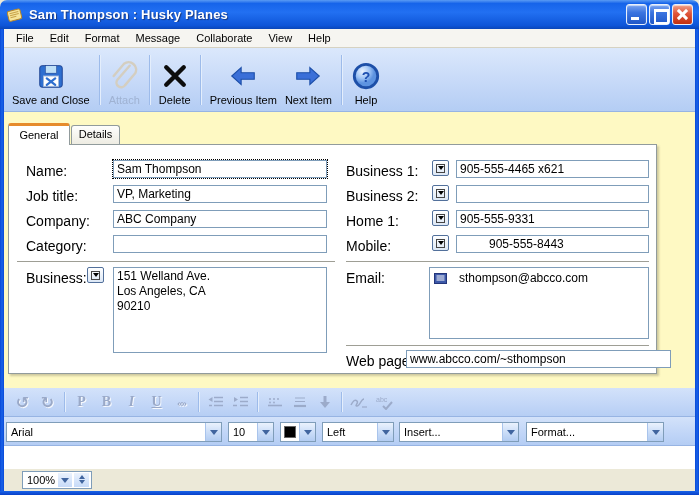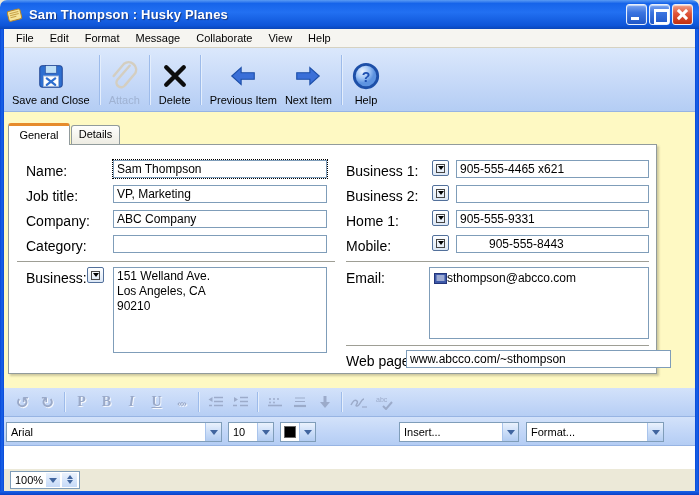--- a/index.html
+++ b/index.html
@@ -82,21 +82,21 @@
   .hsep{ position:absolute; height:1px; background:#9E9E95; }
   .dd-btn{
     position:absolute; width:17px; height:16px; border:1px solid #52709B; border-radius:2px;
     background:linear-gradient(180deg,#FFFFFF,#DCE7F5); cursor:pointer;
     display:flex; align-items:center; justify-content:center;
   }
   .dd-btn .dd-box{ border:1px solid #444; width:9px; height:9px; display:flex; align-items:center; justify-content:center; }
   .dd-btn .dd-tri{ width:0; height:0; border-left:3px solid transparent; border-right:3px solid transparent; border-top:4px solid #000; }
   .emailbox{
     position:absolute; border:1px solid #7F9DB9; background:#fff;
-    font-size:12px; padding:3px 4px; display:flex; align-items:flex-start; gap:0;
+    font-size:12px; padding:3px 4px; display:flex; align-items:flex-start; gap:12px;
   }
   .emailbox svg{ margin-top:2px; flex:0 0 auto; }
   
   .formatbar{
     position:absolute; left:4px; top:388px; width:691px; height:29px;
     background:linear-gradient(180deg,#D3E2FA,#C2D6F7 60%,#B6CEF4);
     border-bottom:1px solid #97B4E3;
     display:flex; align-items:center; padding-left:6px;
   }
   .fmt-btn{
@@ -124,21 +124,21 @@
     position:absolute; right:0; top:0; bottom:0; width:16px;
     background:linear-gradient(180deg,#EAF2FD,#CCDEF8 50%,#B2CCF2);
     border-left:1px solid #A9C4EC; display:flex; align-items:center; justify-content:center;
   }
   .combo .arrow::after{ content:""; width:0; height:0; border:4px solid transparent; border-top:5px solid #41659F; margin-top:5px; }
   .swatch{ position:absolute; left:3px; top:3px; width:12px; height:12px; border:1px solid #666; background:#000; }
   
   .editor-strip{ position:absolute; left:4px; top:446px; width:691px; height:22px; background:#fff; }
   .statusbar{
     position:absolute; left:4px; top:468px; width:691px; height:23px;
-    background:#ECE9D8; border-top:1px solid #FFFFFF; display:flex; align-items:center; padding-left:6px;
+    background:#ECE9D8; border-top:1px solid #FFFFFF; display:flex; align-items:center; padding-left:18px;
   }
   .zoom-combo{
     position:relative; height:18px; border:1px solid #7F9DB9; background:#fff;
     font-size:11px; line-height:16px; padding:0 2px 0 4px; display:flex; align-items:center; cursor:pointer;
   }
   .zoom-arrow{ width:14px; height:14px; margin-left:3px; background:linear-gradient(180deg,#EAF2FD,#C6DAF8); display:flex; align-items:center; justify-content:center; }
   .zoom-arrow::after{ content:""; border:4px solid transparent; border-top:5px solid #41659F; margin-top:5px; }
   .zoom-spin{ width:15px; height:14px; margin-left:2px; background:linear-gradient(180deg,#EAF2FD,#C6DAF8); display:flex; flex-direction:column; align-items:center; justify-content:center; gap:1px; }
   .zoom-spin i{ display:block; width:0; height:0; border:3px solid transparent; }
   .zoom-spin .up{ border-bottom:4px solid #41659F; margin-top:-2px; }
@@ -396,20 +396,24 @@
       <span class="arrow"></span>
     </div>
     <div class="combo" style="left:224px;width:46px">
       <span>10</span>
       <span class="arrow"></span>
     </div>
     <div class="combo" style="left:276px;width:36px">
       <span class="swatch"></span>
       <span class="arrow"></span>
     </div>
+    <div class="combo" style="left:318px;width:72px">
+      <span>Left</span>
+      <span class="arrow"></span>
+    </div>
     <div class="combo" style="left:395px;width:120px">
       <span>Insert...</span>
       <span class="arrow"></span>
     </div>
     <div class="combo" style="left:522px;width:138px">
       <span>Format...</span>
       <span class="arrow"></span>
     </div>
   </div>
 

